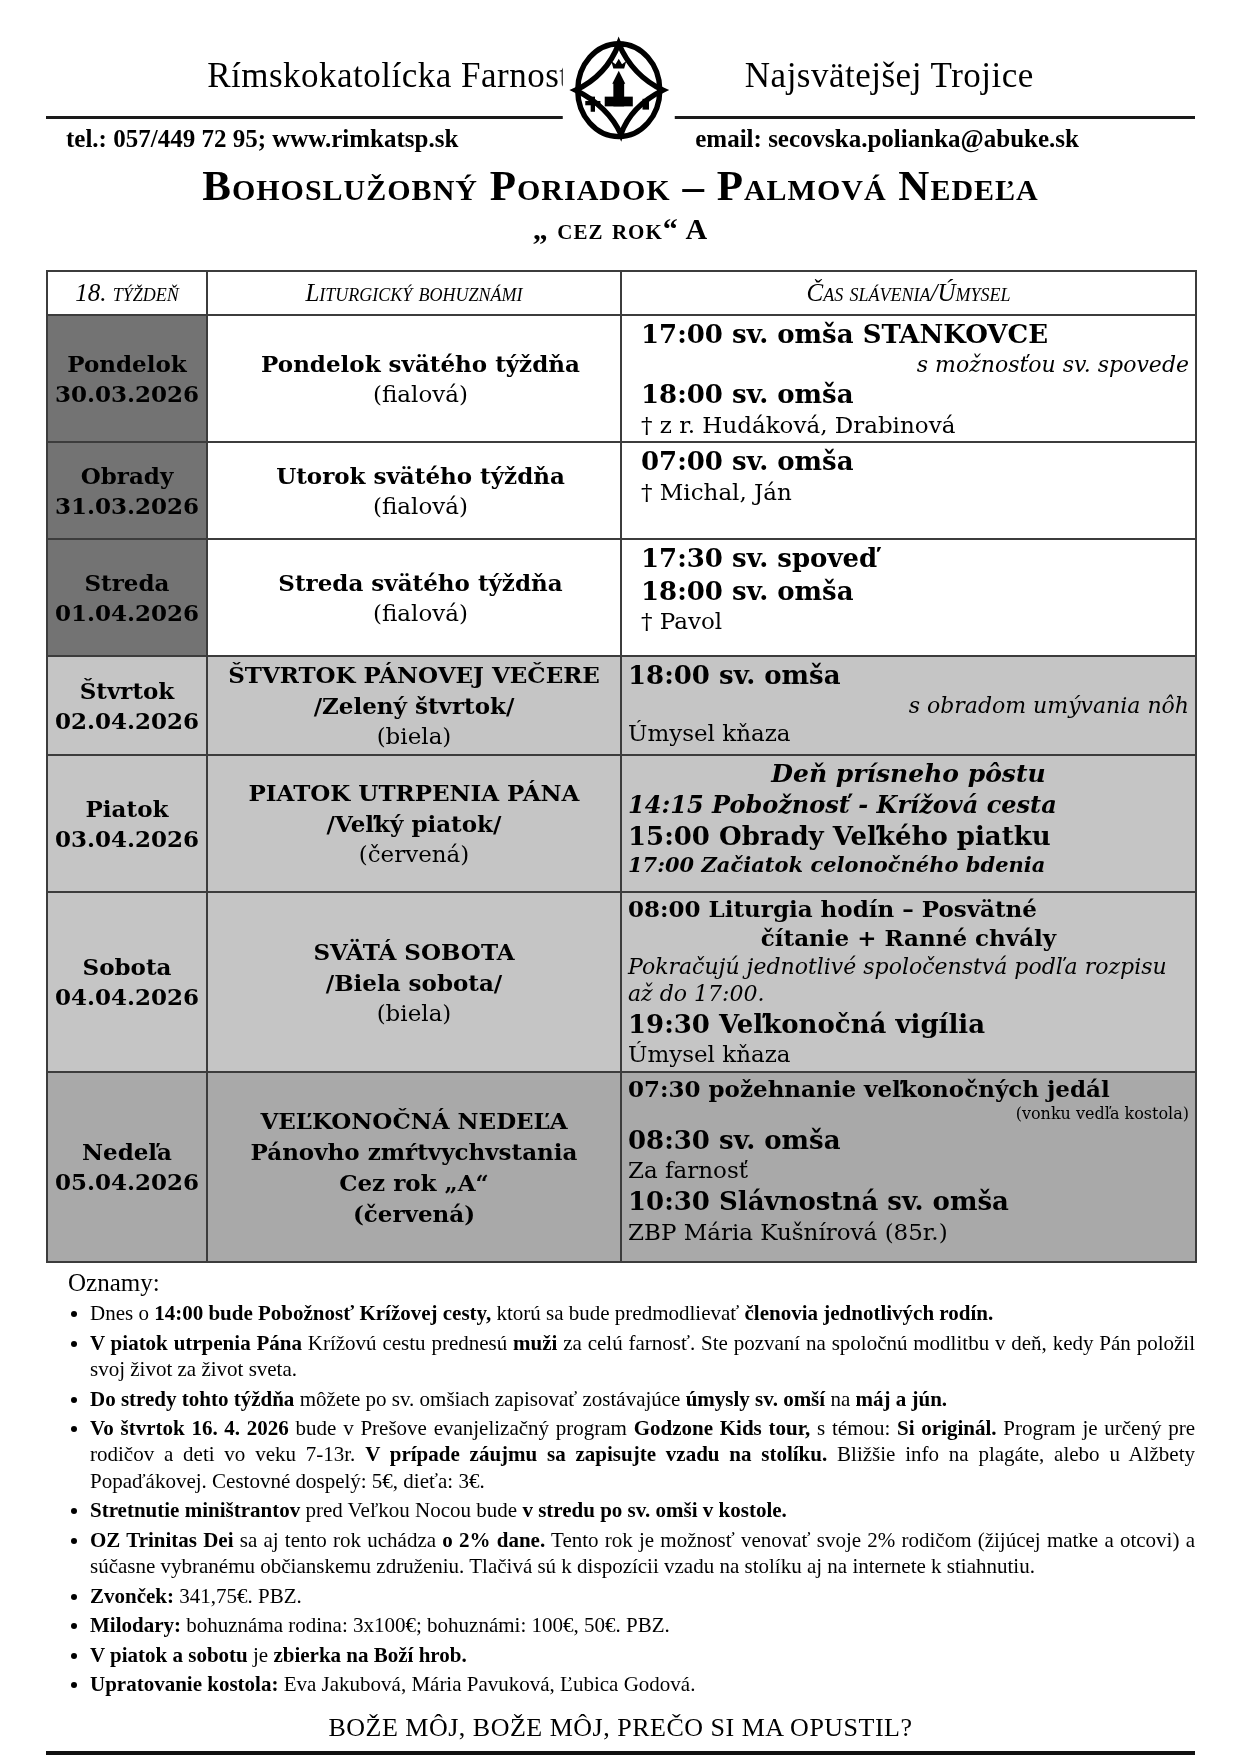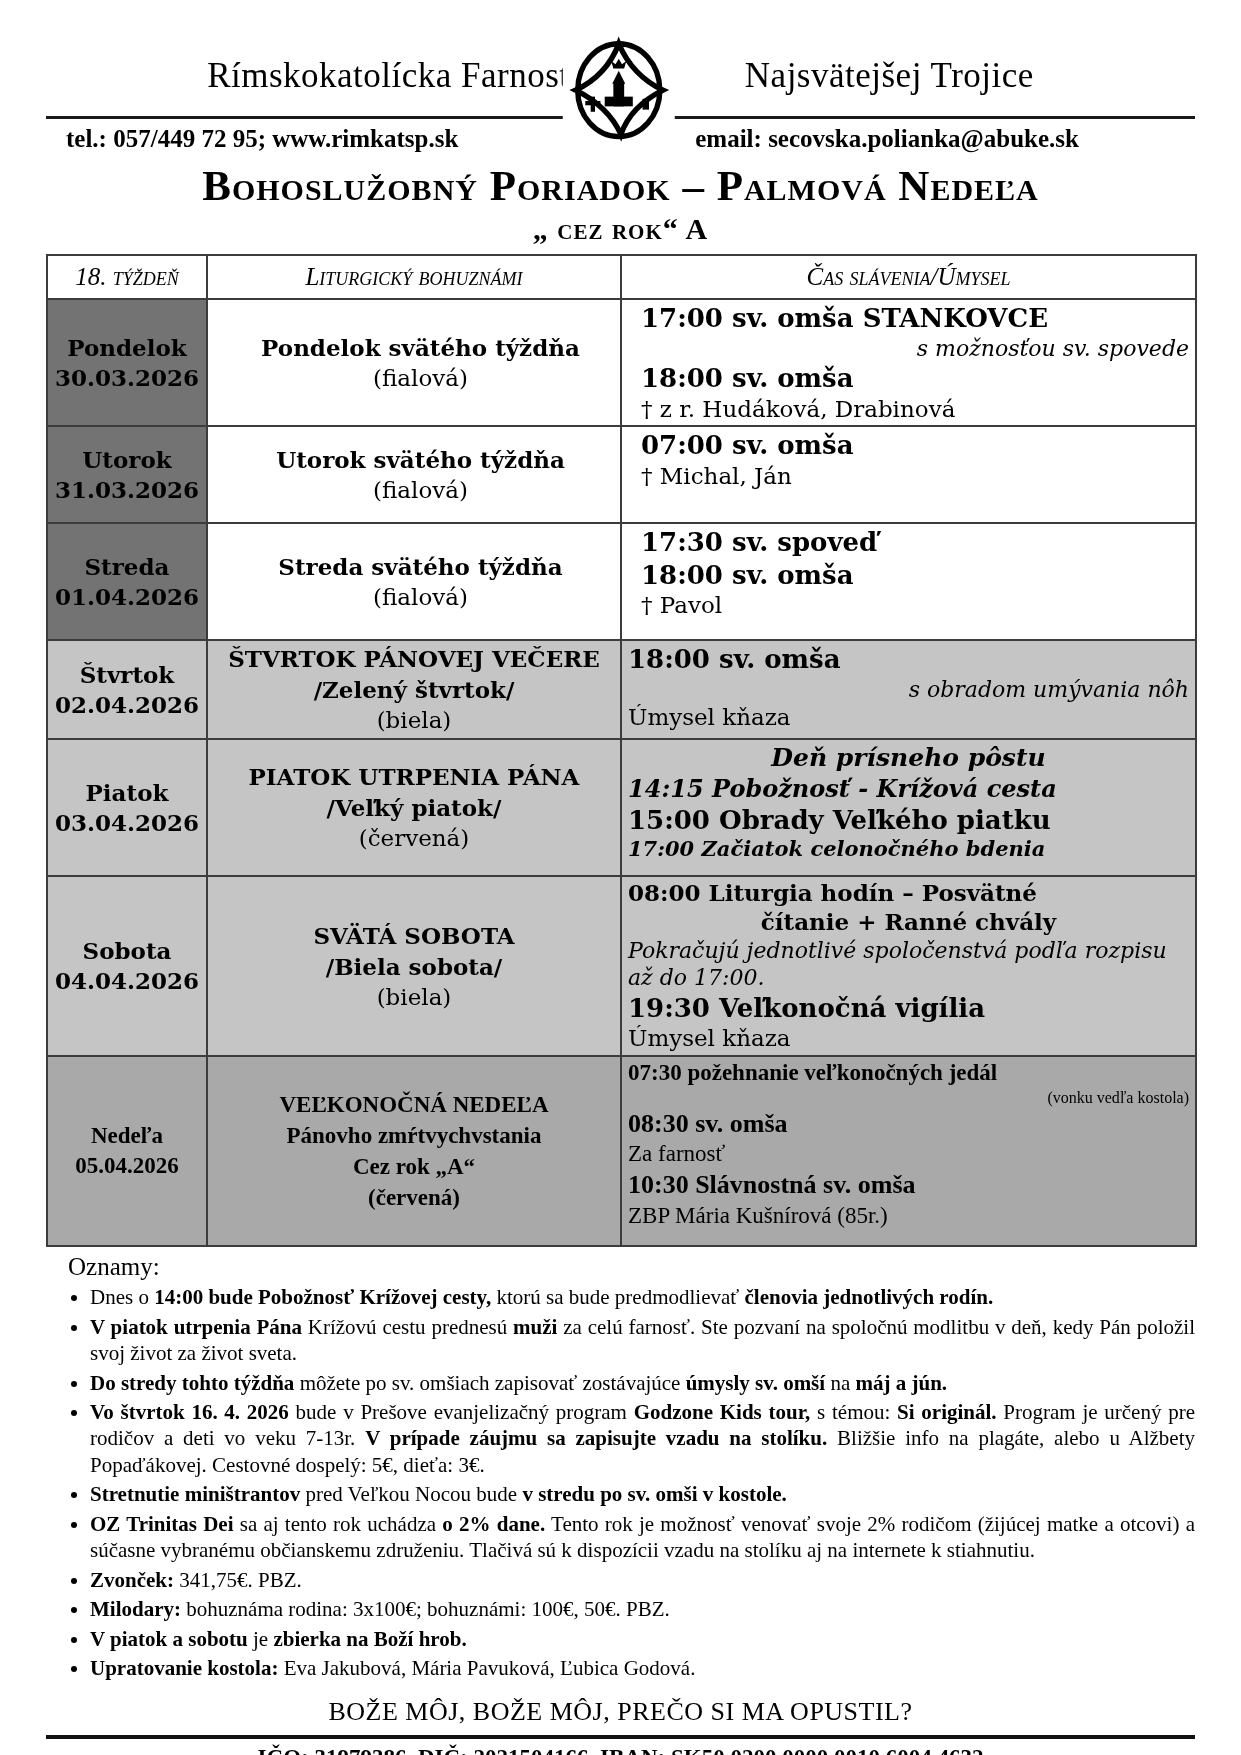--- a/index.html
+++ b/index.html
@@ -65,21 +65,21 @@
     font-weight:bold;
     font-size:30px;
     letter-spacing:1px;
     margin-top:2px;
     font-family:"Liberation Serif", serif;
   }
   
   table.schedule{
     width:1149px;
     border-collapse:collapse;
-    margin-top:8px;
+    margin-top:24px;
     border:2px solid #a3a3a3;
     table-layout:fixed;
   }
   table.schedule td,table.schedule th{
     border:2px solid #3c3c3c;
     padding:2px 6px;
     box-sizing:border-box;
   }
   col.c1{width:160px;}
   col.c2{width:414px;}
@@ -109,21 +109,21 @@
   td.sch-cell{
     text-align:left;
     vertical-align:top;
     font-size:23px;
     padding:2px 10px 2px 8px;
     line-height:1.25;
   }
   tr.shade-none td.day-cell{background:#737373;}
   tr.shade-none td.cal-cell, tr.shade-none td.sch-cell{background:#ffffff;padding-left:19px;}
   tr.shade-light td{background:#c5c5c5;}
-  tr.shade-dark td{background:#a9a9a9;font-family:Liberation Serif, serif;}
+  tr.shade-dark td{background:#a9a9a9;}
   .line{display:block;}
   .line.bold{font-weight:bold;}
   .line.bold-big{font-weight:bold;font-size:26px;}
   .line.bold-center{font-weight:bold;text-align:center;}
   .line.normal{font-weight:normal;}
   .line.italic{font-style:italic;font-size:22px;}
   .line.italic-right{font-style:italic;text-align:right;font-size:22px;}
   .line.bold-italic{font-weight:bold;font-style:italic;font-size:24px;}
   .line.bold-italic-center{font-weight:bold;font-style:italic;text-align:center;font-size:25px;}
   .line.bold-italic-small{font-weight:bold;font-style:italic;font-size:21px;}
@@ -220,21 +220,21 @@
           </td>
           <td class="sch-cell">
             <div class="line bold-big">17:00 sv. omša STANKOVCE</div>
             <div class="line italic-right">s možnosťou sv. spovede</div>
             <div class="line bold-big">18:00 sv. omša</div>
             <div class="line normal">† z r. Hudáková, Drabinová</div>
           </td>
         </tr>
         <tr class="shade-none" style="height: 97px;">
           <td class="day-cell">
-            <div>Utorok</div>
+            <div>Obrady</div>
             <div>31.03.2026</div>
           </td>
           <td class="cal-cell">
             <div class="line bold">Utorok  svätého týždňa</div>
             <div class="line normal">(fialová)</div>
           </td>
           <td class="sch-cell">
             <div class="line bold-big">07:00 sv. omša</div>
             <div class="line normal">† Michal, Ján</div>
           </td>

